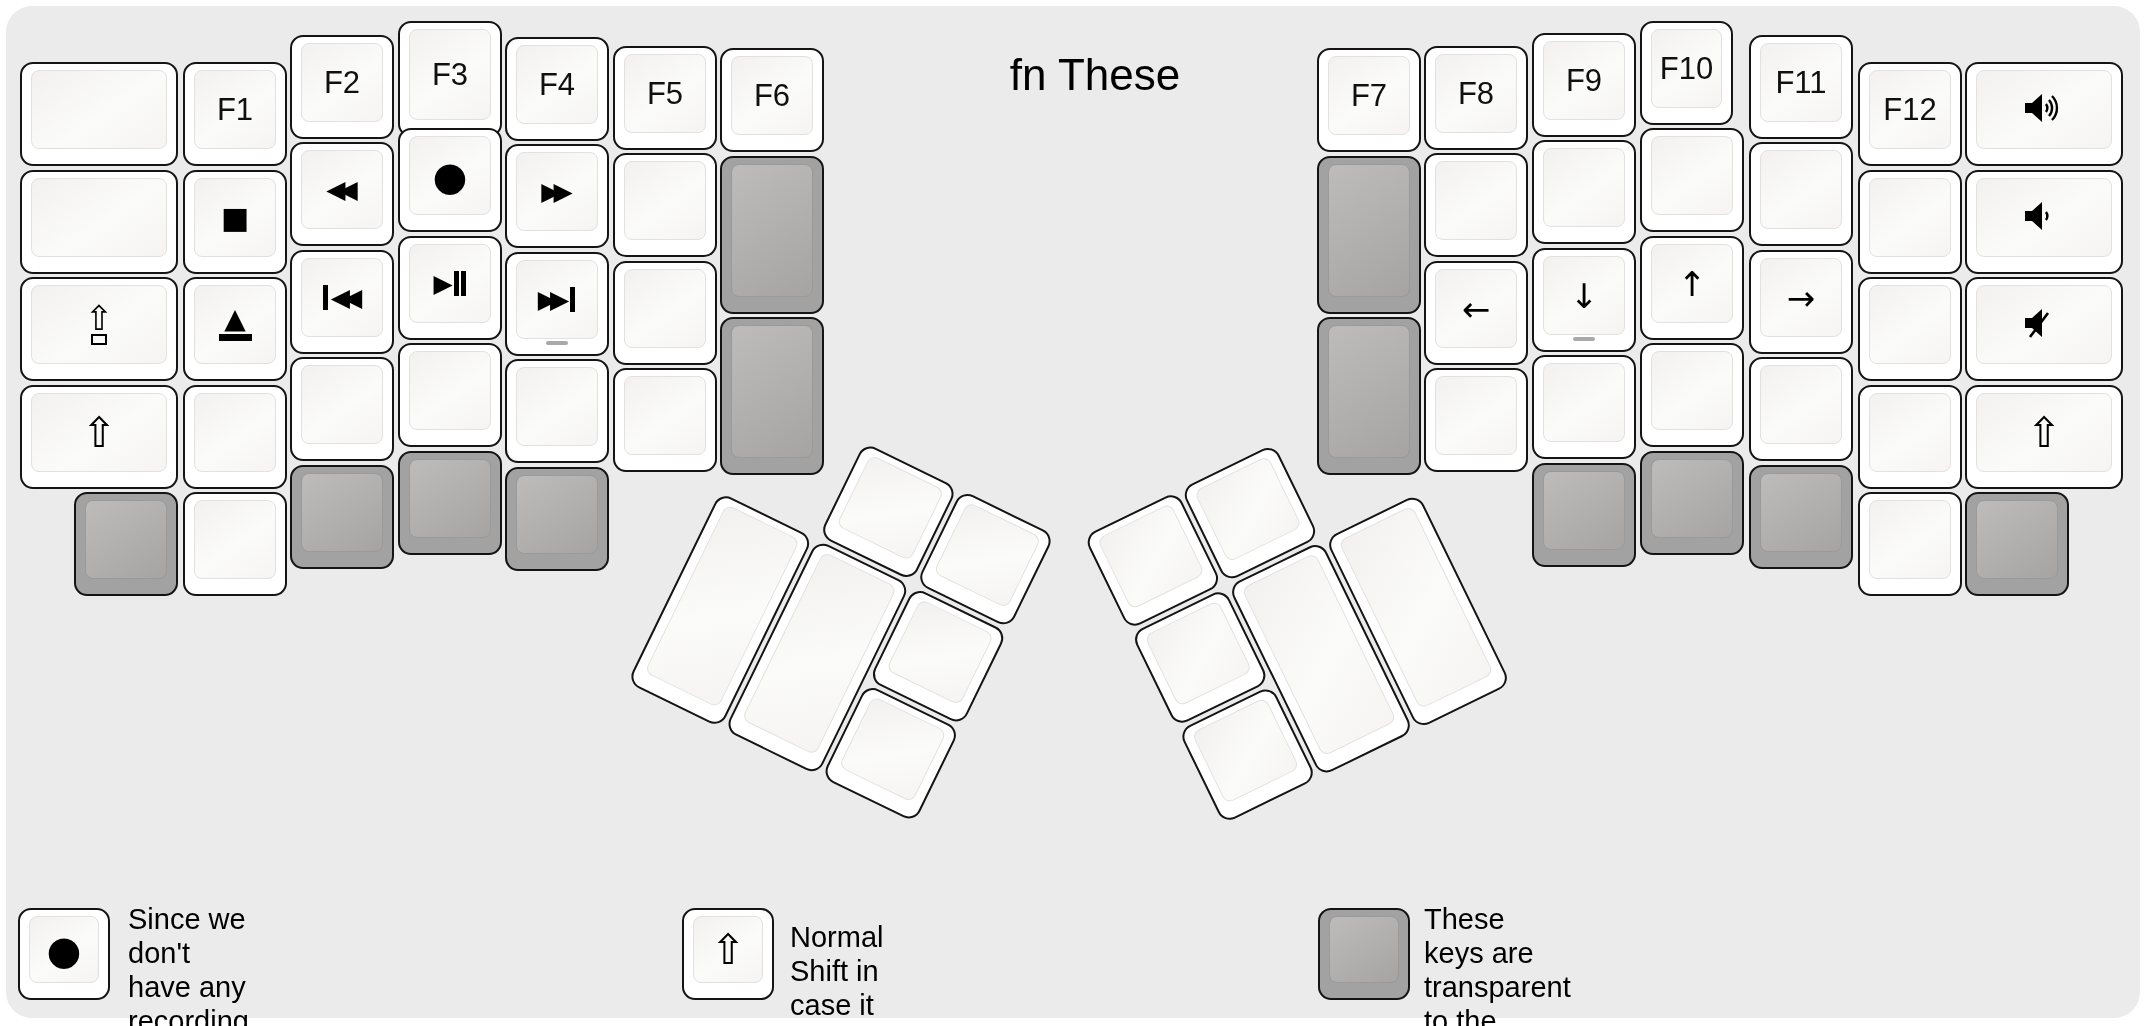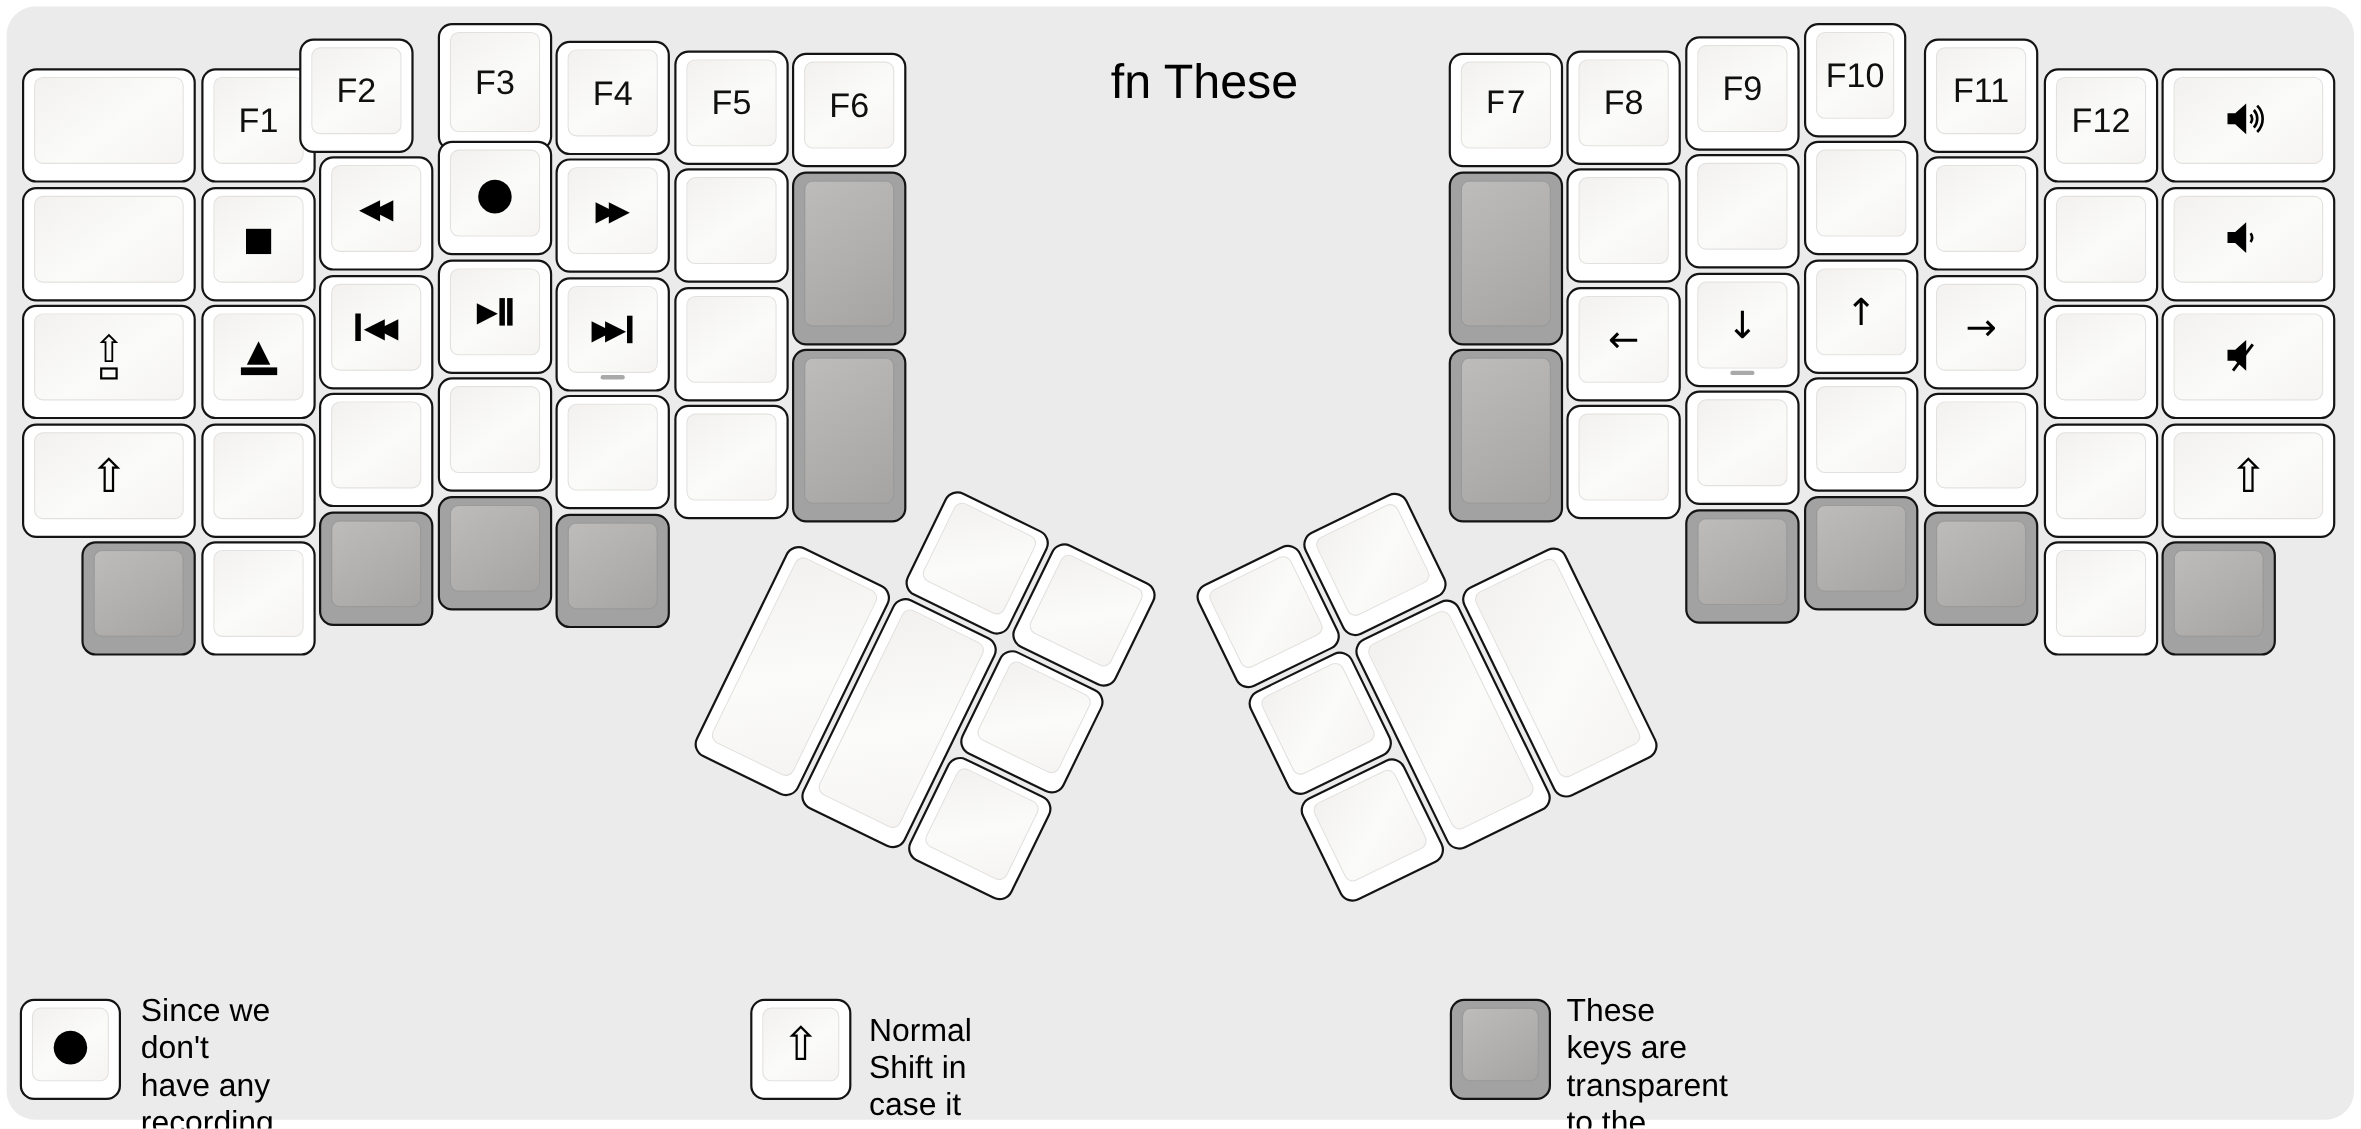--- a/index.html
+++ b/index.html
@@ -89,21 +89,21 @@
             <span class="ebar"></span>
           </span>
         </div>
       </div>
       <div class="key white" style="left: 183px; top: 385px; width: 104px; height: 104px;">
         <div class="ktop"></div>
       </div>
       <div class="key white" style="left: 183px; top: 492px; width: 104px; height: 104px;">
         <div class="ktop"></div>
       </div>
-      <div class="key white" style="left: 272px; top: 35px; width: 104px; height: 104px;">
+      <div class="key white" style="left: 290px; top: 35px; width: 104px; height: 104px;">
         <div class="ktop">
           <span class="klabel">F2</span>
         </div>
       </div>
       <div class="key white" style="left: 290px; top: 142px; width: 104px; height: 104px;">
         <div class="ktop">
           <span class="g tris">◀◀</span>
         </div>
       </div>
       <div class="key white" style="left: 290px; top: 250px; width: 104px; height: 104px;">
@@ -188,21 +188,21 @@
         <div class="ktop">
           <span class="klabel">F6</span>
         </div>
       </div>
       <div class="key grey" style="left: 720px; top: 156px; width: 104px; height: 158px;">
         <div class="ktop"></div>
       </div>
       <div class="key grey" style="left: 720px; top: 317px; width: 104px; height: 158px;">
         <div class="ktop"></div>
       </div>
-      <div class="key white" style="left: 1317px; top: 48px; width: 104px; height: 104px; font-family: Liberation Mono, monospace;">
+      <div class="key white" style="left: 1317px; top: 48px; width: 104px; height: 104px;">
         <div class="ktop">
           <span class="klabel">F7</span>
         </div>
       </div>
       <div class="key grey" style="left: 1317px; top: 156px; width: 104px; height: 158px;">
         <div class="ktop"></div>
       </div>
       <div class="key grey" style="left: 1317px; top: 317px; width: 104px; height: 158px;">
         <div class="ktop"></div>
       </div>

